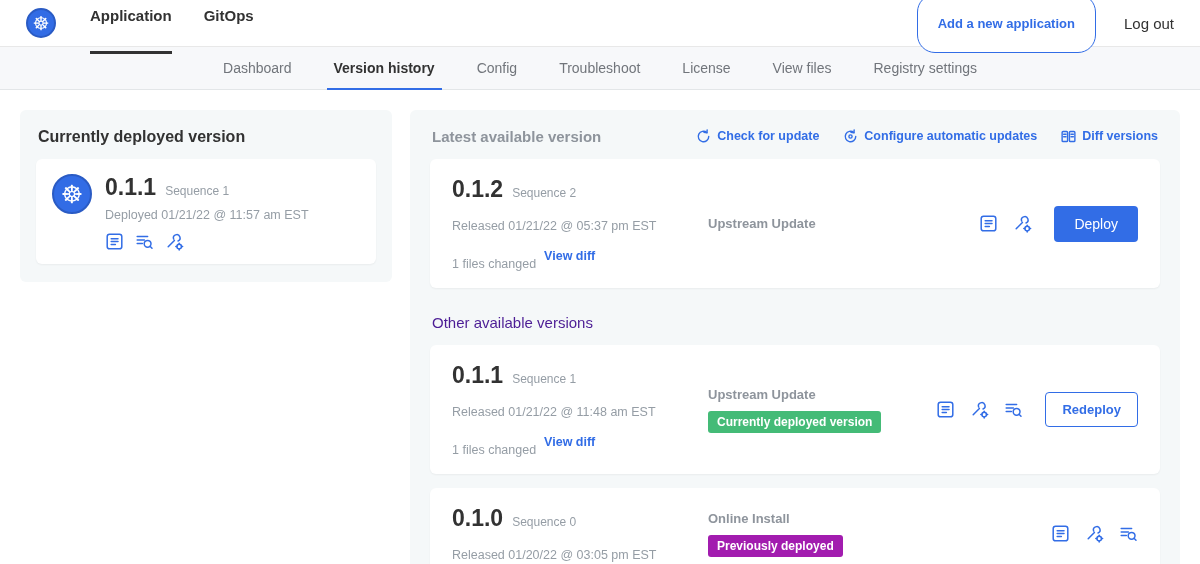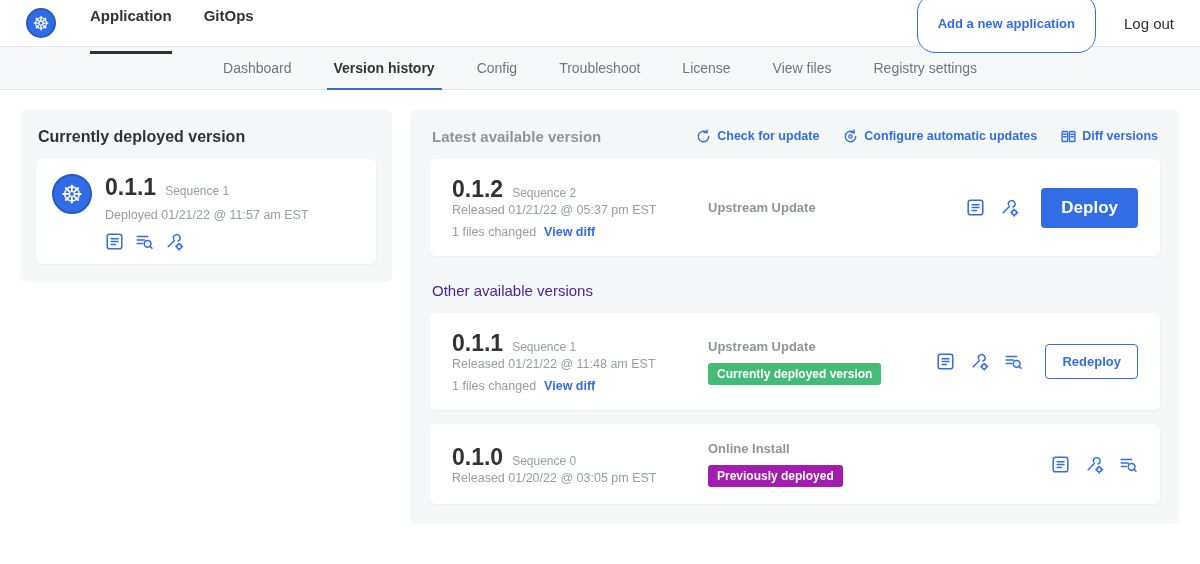--- a/index.html
+++ b/index.html
@@ -60,30 +60,30 @@
   svg.lic { width:15px; height:15px; fill:none; stroke:#326DE6; stroke-width:1.5; stroke-linecap:round; stroke-linejoin:round; }
 
   .panel-header { display:flex; align-items:center; justify-content:space-between; padding:2px 2px 0; }
   .avail-title, .other-title { font-size:15px; font-weight:600; color:#8e949c; }
   .other-title { margin:26px 2px 0; font-weight:400; font-size:15px; color:#4c1d95; }
   .header-actions { display:flex; align-items:center; gap:24px; }
   .hlink { display:flex; align-items:flex-start; gap:6px; color:#326DE6; font-size:12.5px; font-weight:700; cursor:pointer; }
 
   .version-card { background:#fff; border-radius:6px; margin-top:14px; padding:17px 22px; display:flex; align-items:center; box-shadow:0 1px 2px rgba(50,50,50,.06); }
   .vc-left { width:256px; flex-shrink:0; }
-  .vc-left .muted { margin-top:0; }
+  .vc-left .muted { margin-top:16px; }
   .files-row { margin-top:8px; display:flex; align-items:center; gap:8px; }
   .view-diff { color:#326DE6; font-size:12.5px; font-weight:700; cursor:pointer; }
   .vc-mid { flex:1; padding-right:2px; }
   .source { font-size:13px; font-weight:700; color:#8e949c; }
   .badge { display:inline-block; margin-top:9px; font-size:12px; font-weight:700; color:#fff; padding:4px 9px; border-radius:3px; }
   .badge-green { background:#44bb77; }
   .badge-gray { background:#a21caf; }
   .vc-right { display:flex; align-items:center; gap:15px; flex-shrink:0; }
-  .btn-primary { background:#326DE6; color:#fff; border:none; border-radius:4px; font-weight:700; font-size:17px; padding:10px 20px; margin-left:7px; cursor:pointer; font-family:inherit; }
+  .btn-primary { background:#326DE6; color:#fff; border:none; border-radius:4px; font-weight:400; font-size:14px; padding:10px 20px; margin-left:7px; cursor:pointer; font-family:inherit; }
   .btn-outline { background:#fff; color:#326DE6; border:1px solid #326DE6; border-radius:4px; font-weight:700; font-size:13px; padding:9px 16px; margin-left:7px; cursor:pointer; font-family:inherit; }
 </style>
 </head>
 <body>
 
 <div class="topnav">
   <div class="logo-badge">
     <span>☸</span>
   </div>
   <div class="top-tab active">Application</div>

